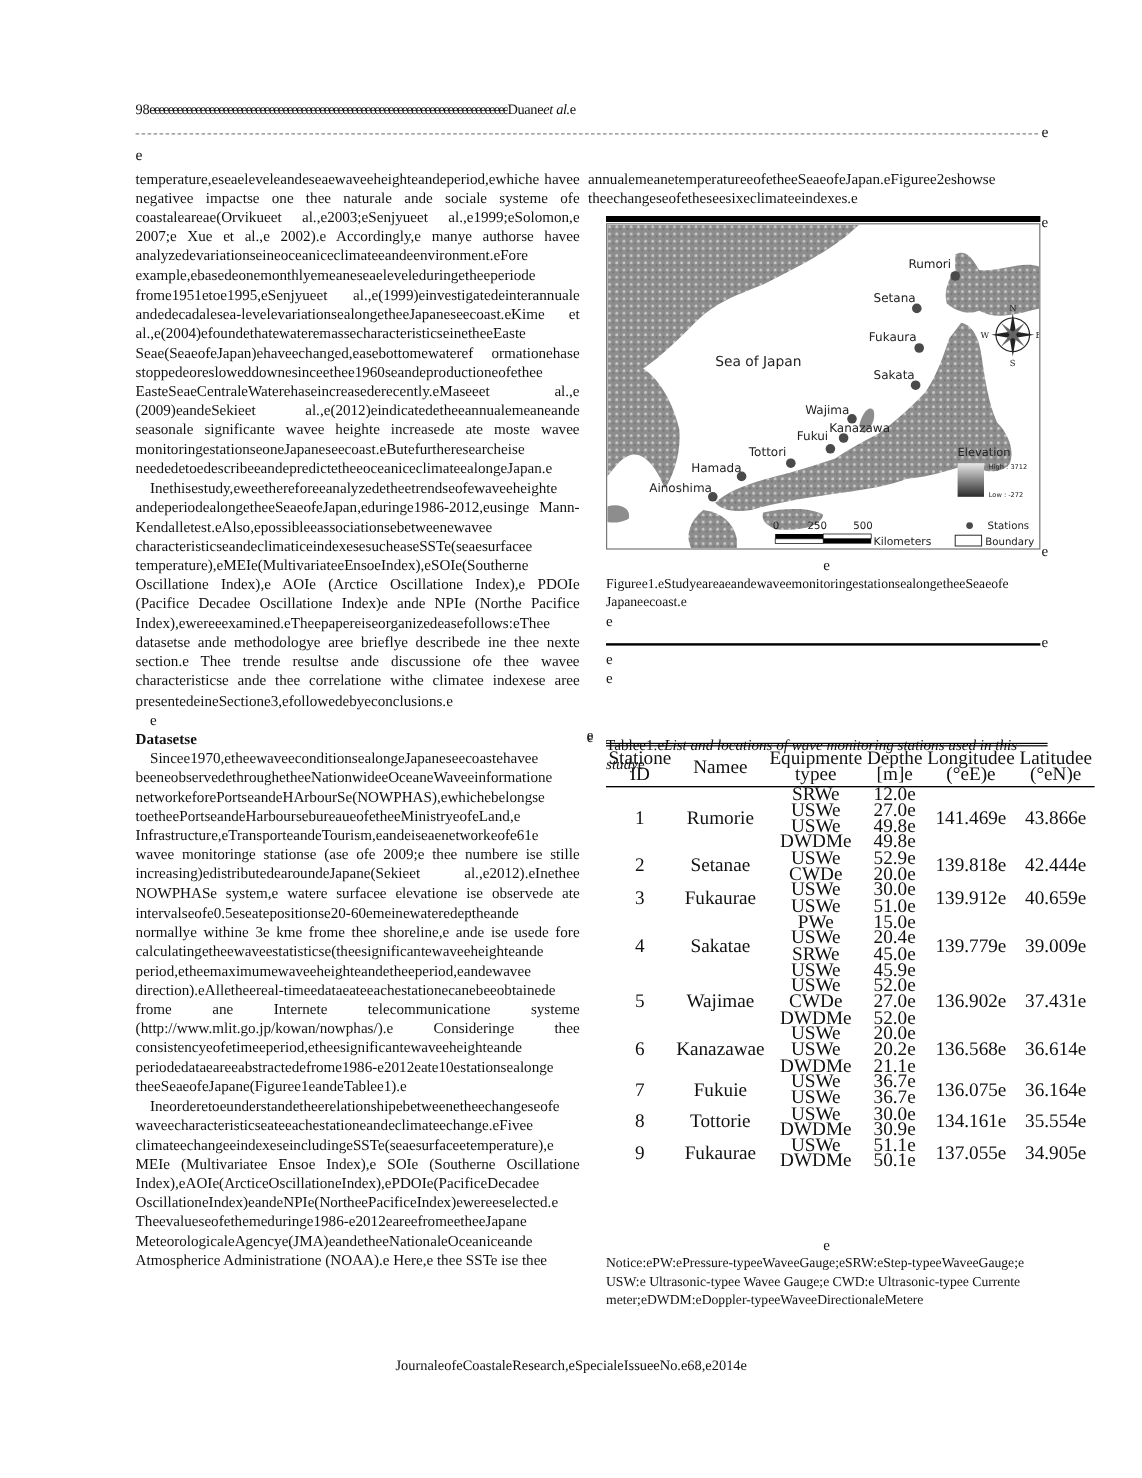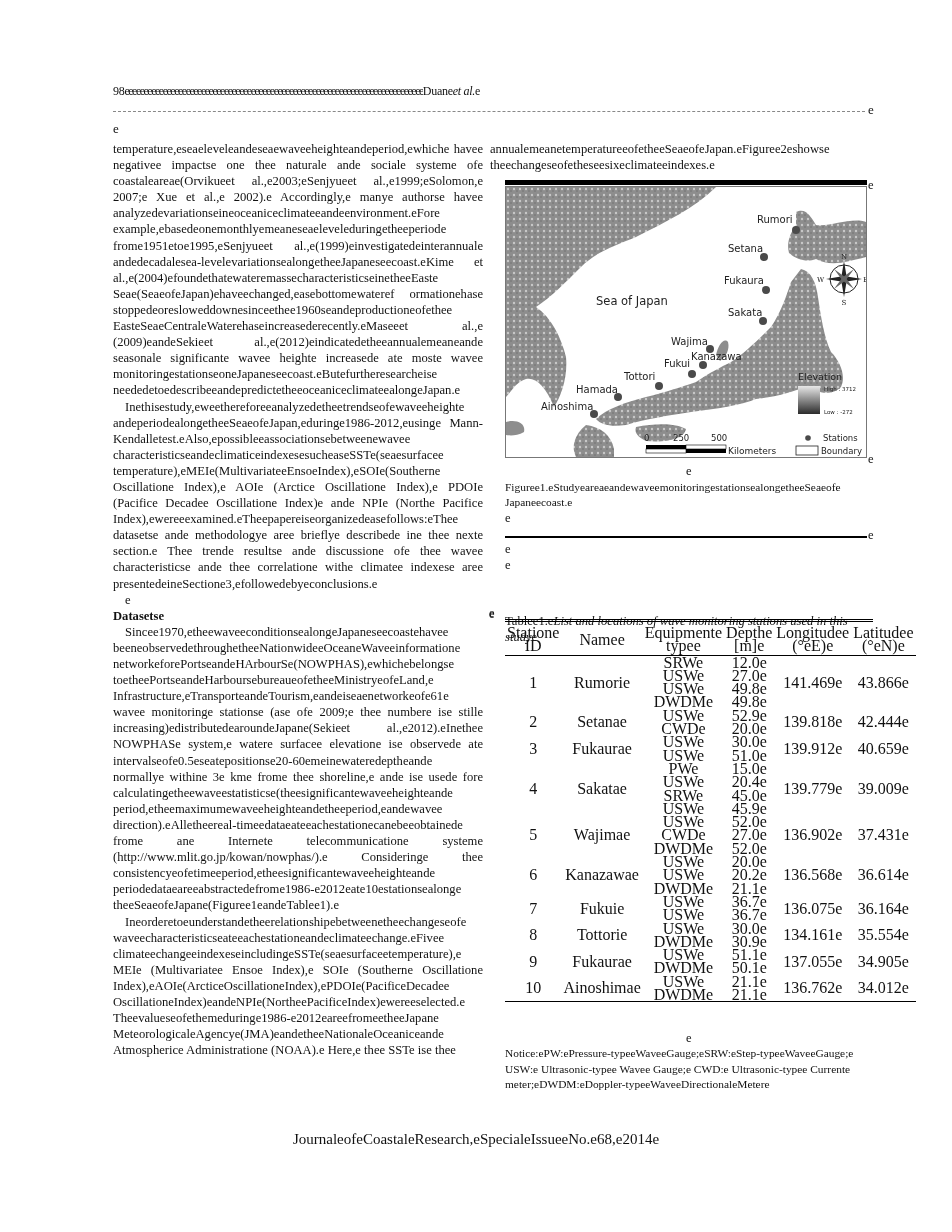--- a/index.html
+++ b/index.html
@@ -22,21 +22,21 @@
          background: #ffffff; overflow: hidden; }
   .fig-e { font-size: 12.5px; }
   .cap { left: 505px; top: 480px; width: 370px; font-size: 11.4px; line-height: 15px; }
   .tbl-cap { left: 505px; top: 574px; width: 366px; font-size: 12.6px; line-height: 15.5px; margin-top: 40px; }
   .tbl-wrap { left: 505px; top: 619px; width: 368px; border-top: 3px double #000; }
   table.t { width: 368px; border-collapse: collapse; font-size: 16px; line-height: 13.3px; }
   table.t th { font-weight: normal; padding: 4px 2px 2px 2px; border-bottom: 1px solid #000; vertical-align: middle; }
   table.t td { text-align: center; padding: 0 2px; vertical-align: middle; }
   table.t tr.last td { border-bottom: 1px solid #000; }
   .notice { left: 505px; top: 1046px; width: 370px; font-size: 11.4px; line-height: 15.5px; }
-  .footer { left: 0; top: 1131px; width: 952px; text-align: center; font-size: 15px; }
+  .footer { left: 0; top: 1131px; width: 952px; text-align: center; font-size: 12px; }
 </style>
 </head>
 <body>
 
 <div class="abs hdr">
   <span>98</span><span style="display:inline-block;max-width:577px;overflow:hidden;vertical-align:bottom;letter-spacing:-1.5px;">eeeeeeeeeeeeeeeeeeeeeeeeeeeeeeeeeeeeeeeeeeeeeeeeeeeeeeeeeeeeeeeeeeeeeeeeeeeeee</span><span>Duane</span><i>et al.</i><span>e</span>
 </div>
 <div class="abs hdr-rule"></div>
 <div class="abs hdr-e1">e</div>
 <div class="abs hdr-e2">e</div>
@@ -303,34 +303,20 @@
             <div>USWe</div>
             <div>DWDMe</div>
           </td>
           <td>
             <div>51.1e</div>
             <div>50.1e</div>
           </td>
           <td>137.055e</td>
           <td>34.905e</td>
         </tr>
-        <tr class="last">
-          <td>10</td>
-          <td>Ainoshimae</td>
-          <td>
-            <div>USWe</div>
-            <div>DWDMe</div>
-          </td>
-          <td>
-            <div>21.1e</div>
-            <div>21.1e</div>
-          </td>
-          <td>136.762e</td>
-          <td>34.012e</td>
-        </tr>
       </tbody>
   </table>
 </div>
 
 <div class="abs fig-e" style="left:686px;top:1031px;">e</div>
 <div class="abs notice">Notice:ePW:ePressure-typeeWaveeGauge;eSRW:eStep-typeeWaveeGauge;e USW:e Ultrasonic-typee Wavee Gauge;e CWD:e Ultrasonic-typee Currente meter;eDWDM:eDoppler-typeeWaveeDirectionaleMetere</div>
 
 <div class="abs footer">JournaleofeCoastaleResearch,eSpecialeIssueeNo.e68,e2014e</div>
 
 </body></html>

